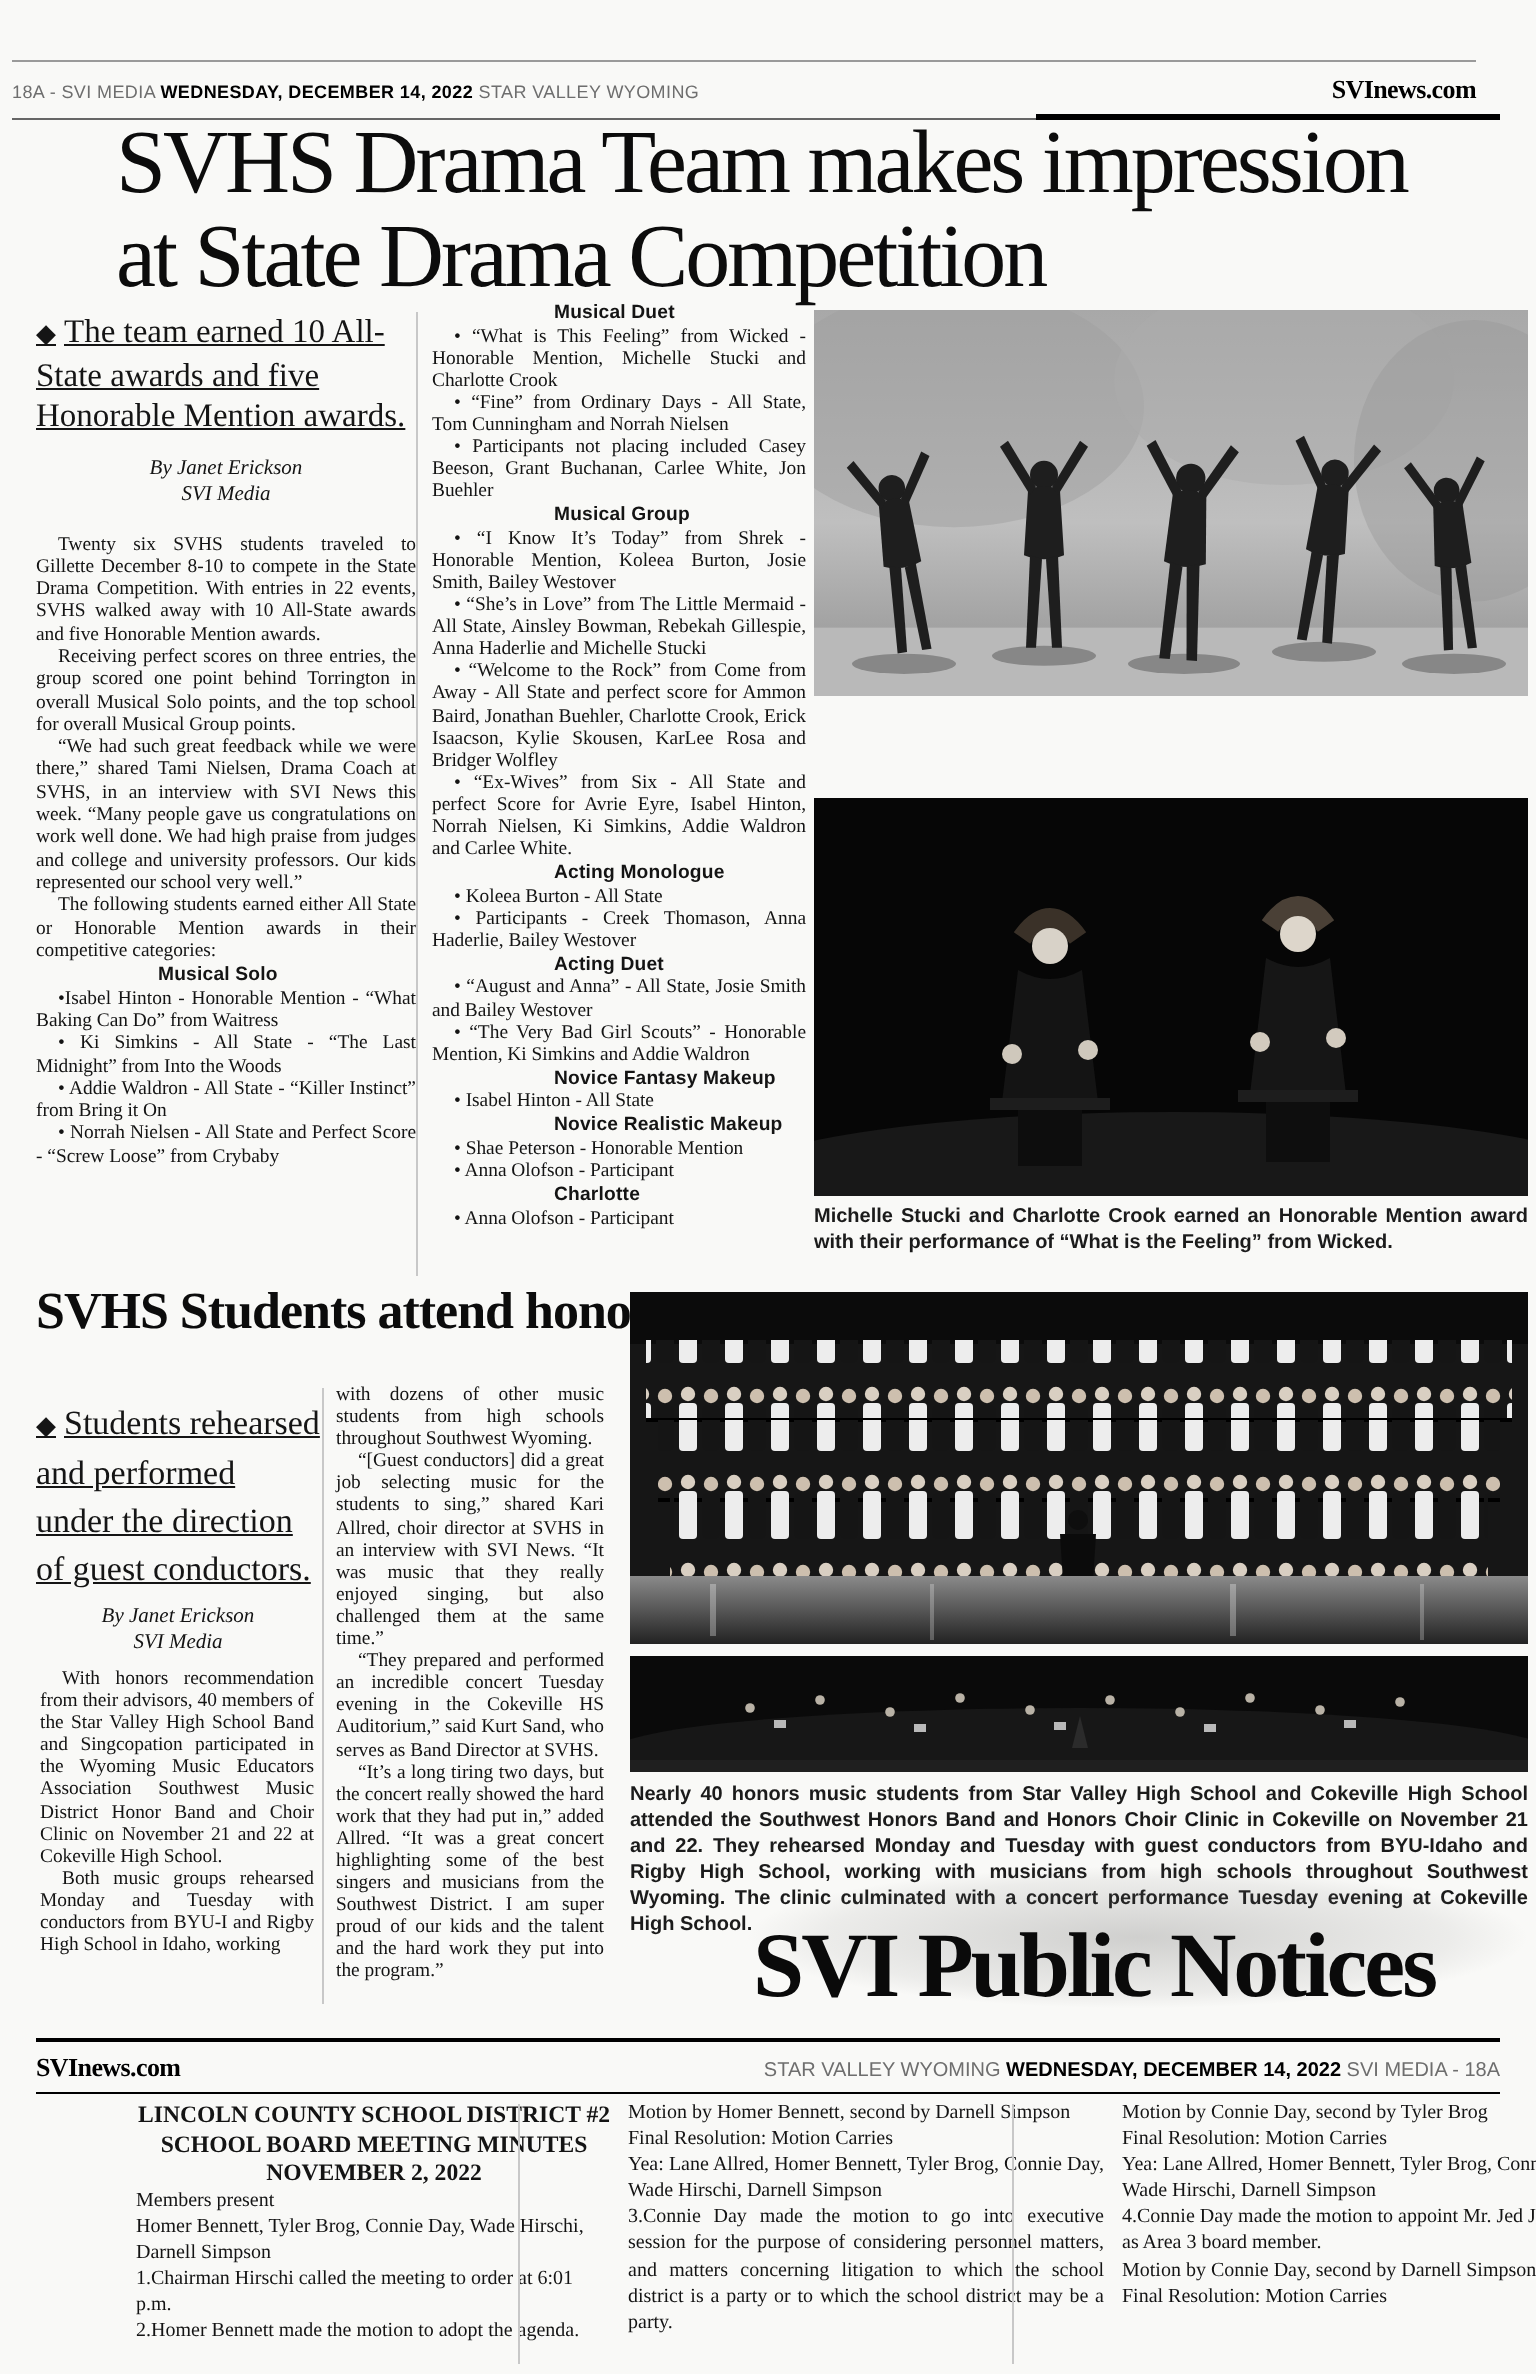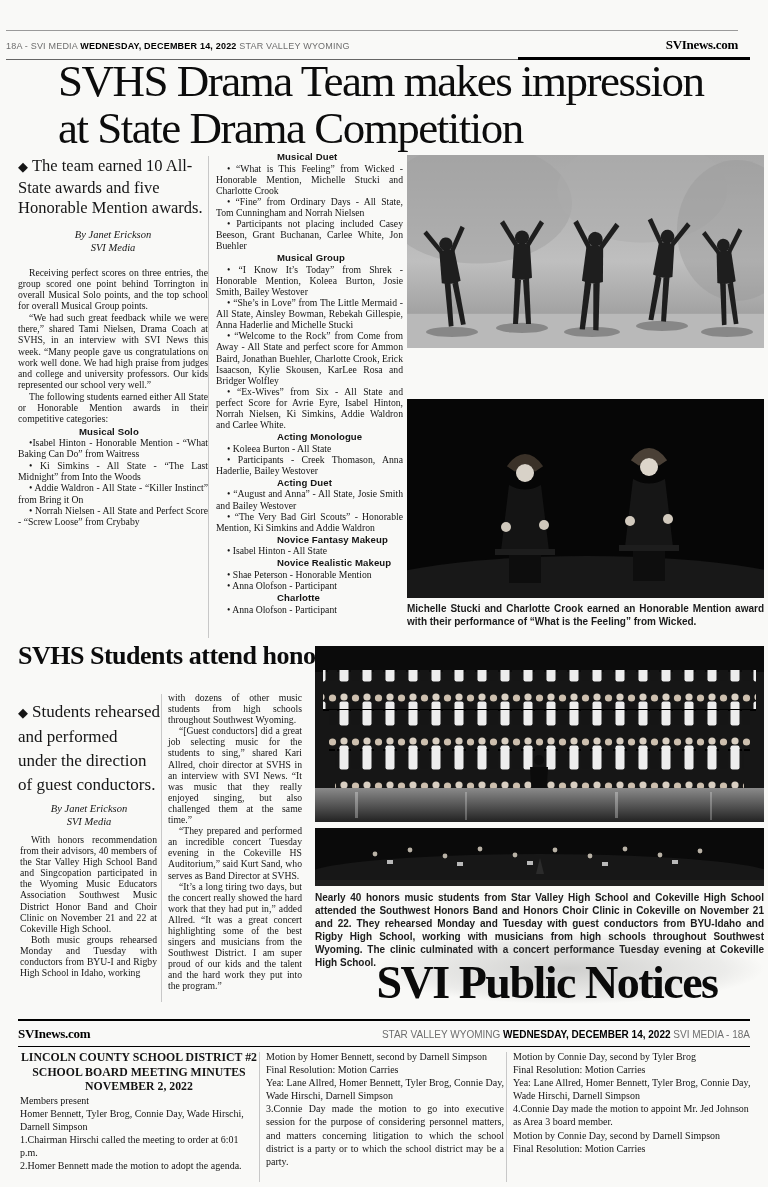--- a/index.html
+++ b/index.html
@@ -15,21 +15,21 @@
   .site-logo{font-family:"Liberation Serif",serif;font-weight:bold;font-size:13px;color:#000;letter-spacing:-.3px;}
   #mast-bar{position:absolute;top:57px;left:518px;width:232px;height:3px;background:#000;}
 
   
   #headline1{position:absolute;top:58px;left:18px;width:744px;font-weight:normal;font-size:45px;
              line-height:47px;letter-spacing:-1.5px;color:#0c0c0c;margin-left:40px;}
   #headline2{position:absolute;top:642px;left:18px;width:394px;font-weight:bold;font-size:26px;
              line-height:27px;letter-spacing:-.5px;color:#0c0c0c;}
 
   
-  .deck{font-size:16.5px;line-height:20.5px;color:#151515;}
+  .deck{font-size:16.5px;line-height:20.5px;color:#151515;text-decoration:underline;}
   .deck .diamond{font-size:13px;padding-right:4px;}
   #a2col1 .deck{font-size:17px;line-height:24px;}
   .byline{text-align:center;font-style:italic;font-size:10.5px;line-height:13px;}
   #a1col1 .byline{margin:9px 0 13px;}
   #a2col1 .byline{margin:5px 0 6px;}
   .body{font-size:9.7px;line-height:11.3px;text-align:justify;}
   .body p{margin:0;text-indent:11px;}
   .body p.flush{text-indent:0;}
   #a1col2 .body{line-height:11.1px;}
   #a2col1 .body,#a2col2 .body{line-height:11.1px;}
@@ -57,21 +57,21 @@
   #pn-smudge{position:absolute;top:930px;left:330px;width:434px;height:86px;
      background:radial-gradient(ellipse 60% 55% at 55% 45%,rgba(60,60,60,.22),rgba(120,120,120,.10) 60%,transparent 75%);}
   #pn-title{position:absolute;top:958px;left:330px;width:434px;text-align:center;font-weight:bold;
             font-size:46px;line-height:50px;letter-spacing:-1.5px;color:#0a0a0a;}
 
   #pagefooter{position:absolute;top:1019px;left:18px;width:732px;border-top:2px solid #000;
               border-bottom:1px solid #000;padding:5px 0 4px;display:flex;justify-content:space-between;
               align-items:baseline;font-family:"Liberation Sans",sans-serif;font-size:10px;color:#6e6e6e;}
   #pagefooter .bold-date{color:#000;font-weight:bold;}
 
-  .bn{font-size:10px;line-height:13.1px;}
+  .bn{font-size:10px;line-height:13.1px;margin-left:48px;}
   .bn p{margin:0;}
   .bnhead{font-weight:bold;font-size:11.8px;line-height:14.5px;text-align:center;}
   #bncol1{position:absolute;top:1050px;left:20px;width:238px;}
   #bncol2{position:absolute;top:1050px;left:266px;width:238px;text-align:justify;}
   #bncol3{position:absolute;top:1050px;left:513px;width:242px;}
   #bnrule1{position:absolute;top:1052px;left:259px;width:1px;height:130px;background:#c8c8c8;}
   #bnrule2{position:absolute;top:1052px;left:506px;width:1px;height:130px;background:#c8c8c8;}
 
   .photo svg{display:block;width:100%;height:100%;}
 </style>
@@ -97,20 +97,21 @@
 
   <div id="a1col1">
     <div class="deck">
       <span class="diamond">◆</span><span>The team earned 10 All-State awards and five Honorable Mention awards.</span>
     </div>
     <div class="byline">
       <div>By Janet Erickson</div>
       <div>SVI Media</div>
     </div>
     <div class="body">
+      <p>Twenty six SVHS students traveled to Gillette December 8-10 to compete in the State Drama Competition.  With entries in 22 events, SVHS walked away with 10 All-State awards and five Honorable Mention awards.</p>
       <p>Receiving perfect scores on  three entries, the group scored one point behind Torrington in overall Musical Solo points, and the top school for overall Musical Group points.</p>
       <p>“We had such great feedback while we were there,” shared Tami Nielsen, Drama Coach at SVHS, in an interview with SVI News this week. “Many people gave us congratulations on work well done. We had high praise from judges and college and university professors. Our kids represented our school very well.”</p>
       <p>The following students earned  either All State or Honorable Mention awards in their competitive categories:</p>
       <div class="cathead">Musical Solo</div>
       <p>•Isabel Hinton - Honorable Mention - “What Baking Can Do” from Waitress</p>
       <p>• Ki Simkins - All State   - “The Last Midnight” from Into the Woods</p>
       <p>• Addie Waldron - All State - “Killer Instinct” from Bring it On</p>
       <p>• Norrah Nielsen - All State and Perfect Score - “Screw Loose” from Crybaby</p>
     </div>
   </div>

